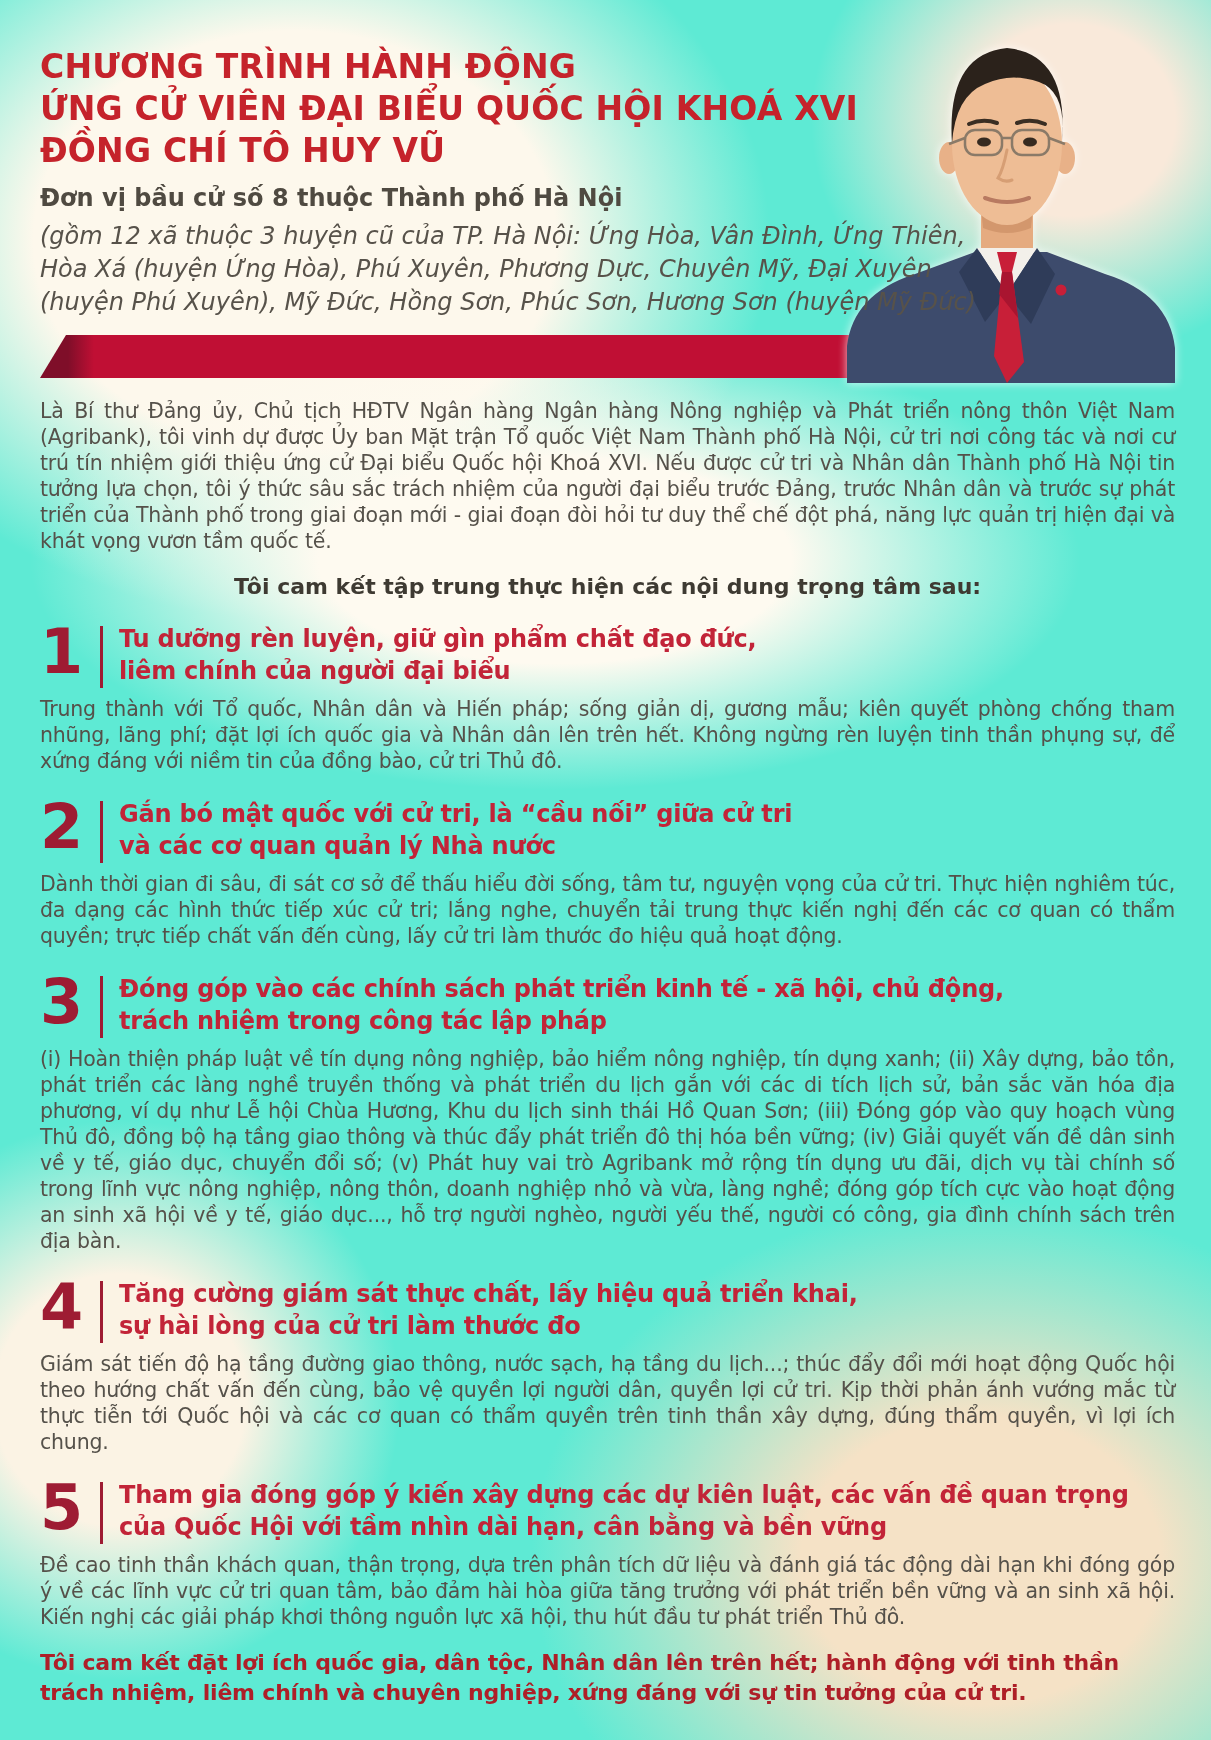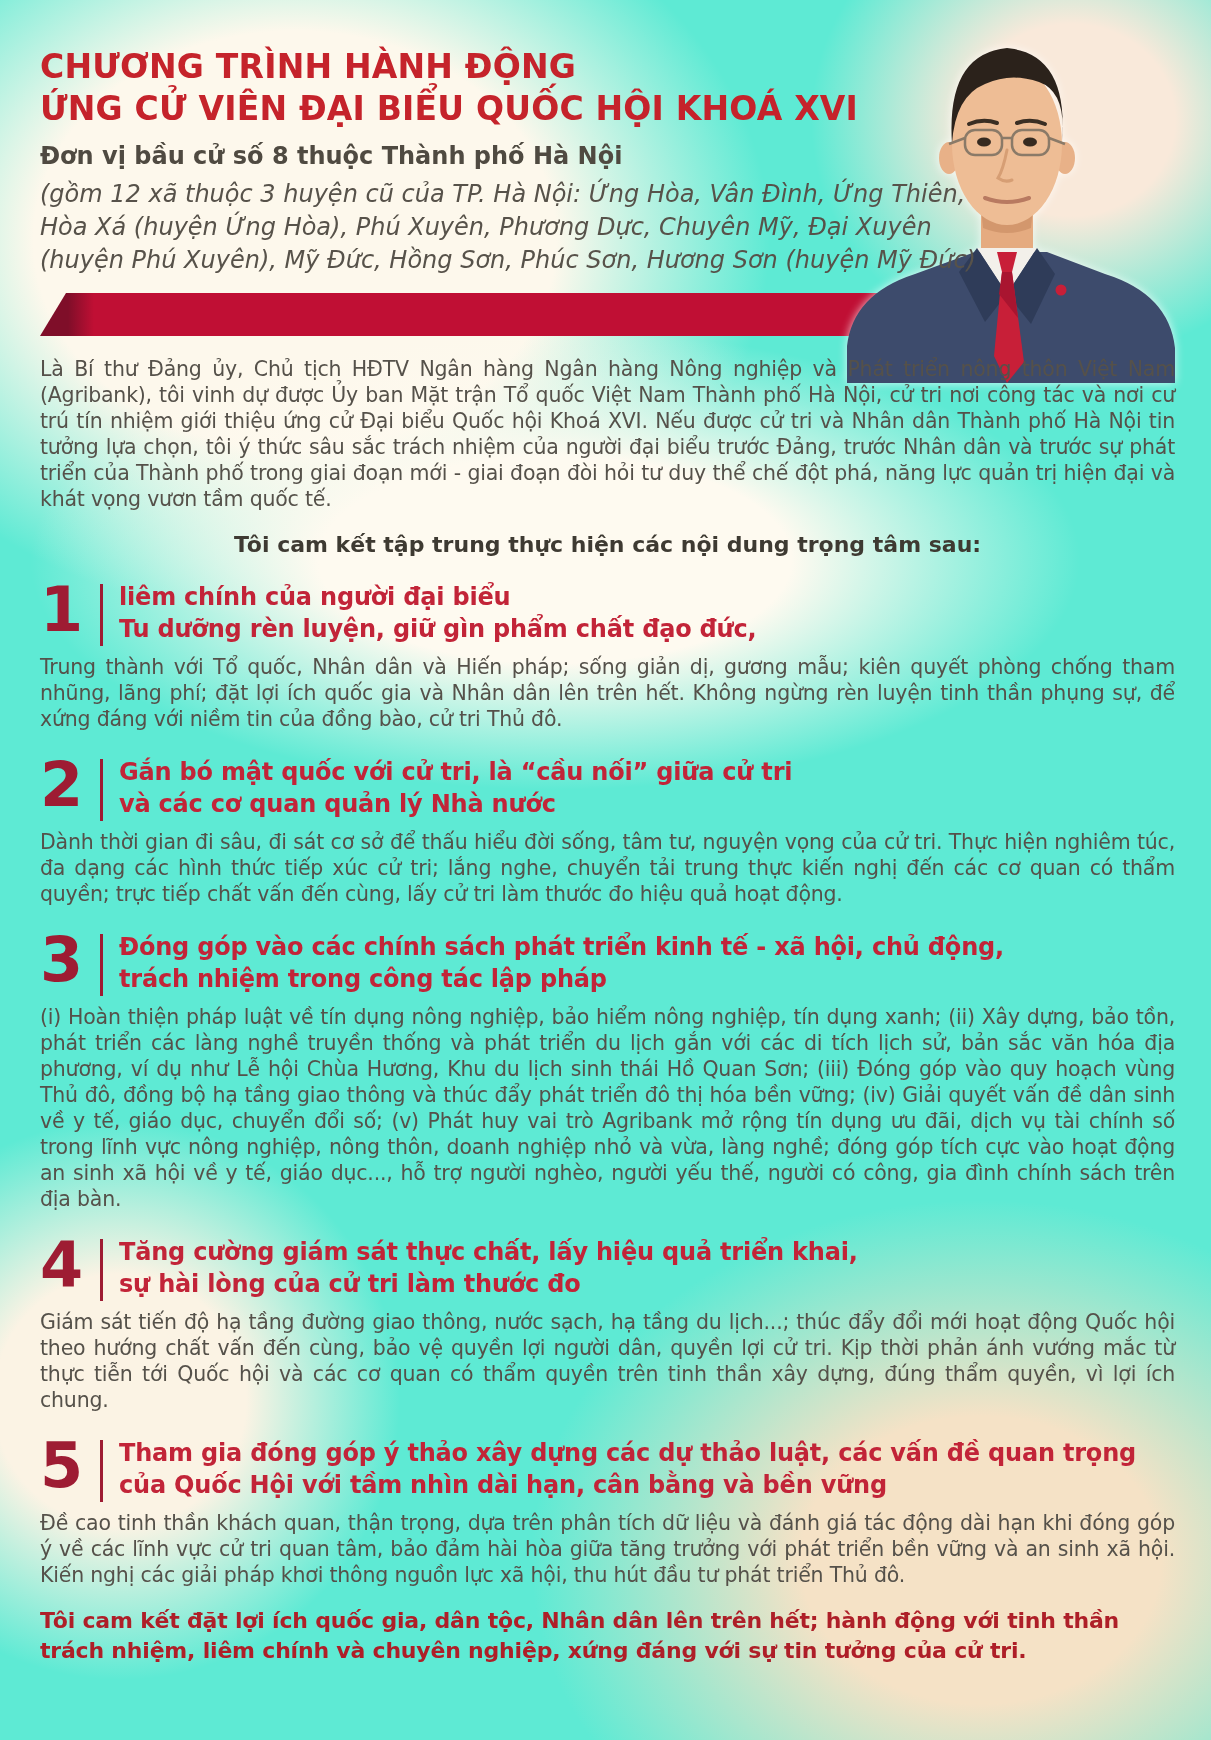--- a/index.html
+++ b/index.html
@@ -132,20 +132,21 @@
     <path d="M159 240 L169 240 L175 286 L156 262 Z" fill="#a91530"></path>
 
     <circle cx="218" cy="258" r="5.5" fill="#c81f38"></circle>
   </svg>
 
   <div class="content">
 
     <header>
       <div class="title-line">CHƯƠNG TRÌNH HÀNH ĐỘNG</div>
       <div class="title-line">ỨNG CỬ VIÊN ĐẠI BIỂU QUỐC HỘI KHOÁ XVI</div>
+      <div class="title-line">ĐỒNG CHÍ TÔ HUY VŨ</div>
       <div class="subtitle">Đơn vị bầu cử số 8 thuộc Thành phố Hà Nội</div>
       <div class="district-note">
         <div class="district-line">(gồm 12 xã thuộc 3 huyện cũ của TP. Hà Nội: Ứng Hòa, Vân Đình, Ứng Thiên,</div>
         <div class="district-line">Hòa Xá (huyện Ứng Hòa), Phú Xuyên, Phương Dực, Chuyên Mỹ, Đại Xuyên</div>
         <div class="district-line">(huyện Phú Xuyên), Mỹ Đức, Hồng Sơn, Phúc Sơn, Hương Sơn (huyện Mỹ Đức)</div>
       </div>
     </header>
 
   </div>
 
@@ -154,22 +155,22 @@
   <div class="content" style="padding-top:0;">
 
     <p class="intro">Là Bí thư Đảng ủy, Chủ tịch HĐTV Ngân hàng Ngân hàng Nông nghiệp và Phát triển nông thôn Việt Nam (Agribank), tôi vinh dự được Ủy ban Mặt trận Tổ quốc Việt Nam Thành phố Hà Nội, cử tri nơi công tác và nơi cư trú tín nhiệm giới thiệu ứng cử Đại biểu Quốc hội Khoá XVI. Nếu được cử tri và Nhân dân Thành phố Hà Nội tin tưởng lựa chọn, tôi ý thức sâu sắc trách nhiệm của người đại biểu trước Đảng, trước Nhân dân và trước sự phát triển của Thành phố trong giai đoạn mới - giai đoạn đòi hỏi tư duy thể chế đột phá, năng lực quản trị hiện đại và khát vọng vươn tầm quốc tế.</p>
 
     <p class="commit">Tôi cam kết tập trung thực hiện các nội dung trọng tâm sau:</p>
 
     <div class="sec-head">
       <div class="sec-num">1</div>
       <div class="sec-bar"></div>
       <div class="sec-title">
+        <div class="sec-title-line">Tu dưỡng rèn luyện, giữ gìn phẩm chất đạo đức,</div>
         <div class="sec-title-line">liêm chính của người đại biểu</div>
-        <div class="sec-title-line">Tu dưỡng rèn luyện, giữ gìn phẩm chất đạo đức,</div>
       </div>
     </div>
     <p class="sec-body">Trung thành với Tổ quốc, Nhân dân và Hiến pháp; sống giản dị, gương mẫu; kiên quyết phòng chống tham nhũng, lãng phí; đặt lợi ích quốc gia và Nhân dân lên trên hết. Không ngừng rèn luyện tinh thần phụng sự, để xứng đáng với niềm tin của đồng bào, cử tri Thủ đô.</p>
 
     <div class="sec-head">
       <div class="sec-num">2</div>
       <div class="sec-bar"></div>
       <div class="sec-title">
         <div class="sec-title-line">Gắn bó mật quốc với cử tri, là “cầu nối” giữa cử tri</div>
         <div class="sec-title-line">và các cơ quan quản lý Nhà nước</div>
@@ -194,21 +195,21 @@
         <div class="sec-title-line">Tăng cường giám sát thực chất, lấy hiệu quả triển khai,</div>
         <div class="sec-title-line">sự hài lòng của cử tri làm thước đo</div>
       </div>
     </div>
     <p class="sec-body">Giám sát tiến độ hạ tầng đường giao thông, nước sạch, hạ tầng du lịch...; thúc đẩy đổi mới hoạt động Quốc hội theo hướng chất vấn đến cùng, bảo vệ quyền lợi người dân, quyền lợi cử tri. Kịp thời phản ánh vướng mắc từ thực tiễn tới Quốc hội và các cơ quan có thẩm quyền trên tinh thần xây dựng, đúng thẩm quyền, vì lợi ích chung.</p>
 
     <div class="sec-head">
       <div class="sec-num">5</div>
       <div class="sec-bar"></div>
       <div class="sec-title">
-        <div class="sec-title-line">Tham gia đóng góp ý thảo xây dựng các dự thảo luật, các vấn đề quan trọng</div>
+        <div class="sec-title-line">Tham gia đóng góp ý kiến xây dựng các dự kiên luật, các vấn đề quan trọng</div>
         <div class="sec-title-line">của Quốc Hội với tầm nhìn dài hạn, cân bằng và bền vững</div>
       </div>
     </div>
     <p class="sec-body">Đề cao tinh thần khách quan, thận trọng, dựa trên phân tích dữ liệu và đánh giá tác động dài hạn khi đóng góp ý về các lĩnh vực cử tri quan tâm, bảo đảm hài hòa giữa tăng trưởng với phát triển bền vững và an sinh xã hội. Kiến nghị các giải pháp khơi thông nguồn lực xã hội, thu hút đầu tư phát triển Thủ đô.</p>
 
     <div class="footer">
       <div class="footer-line">Tôi cam kết đặt lợi ích quốc gia, dân tộc, Nhân dân lên trên hết; hành động với tinh thần</div>
       <div class="footer-line">trách nhiệm, liêm chính và chuyên nghiệp, xứng đáng với sự tin tưởng của cử tri.</div>
     </div>
 

